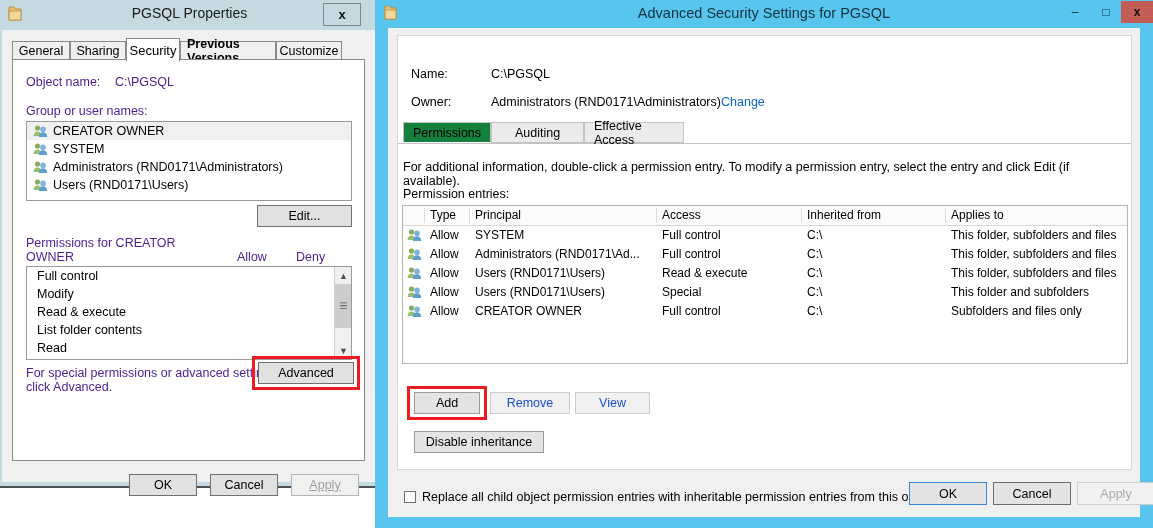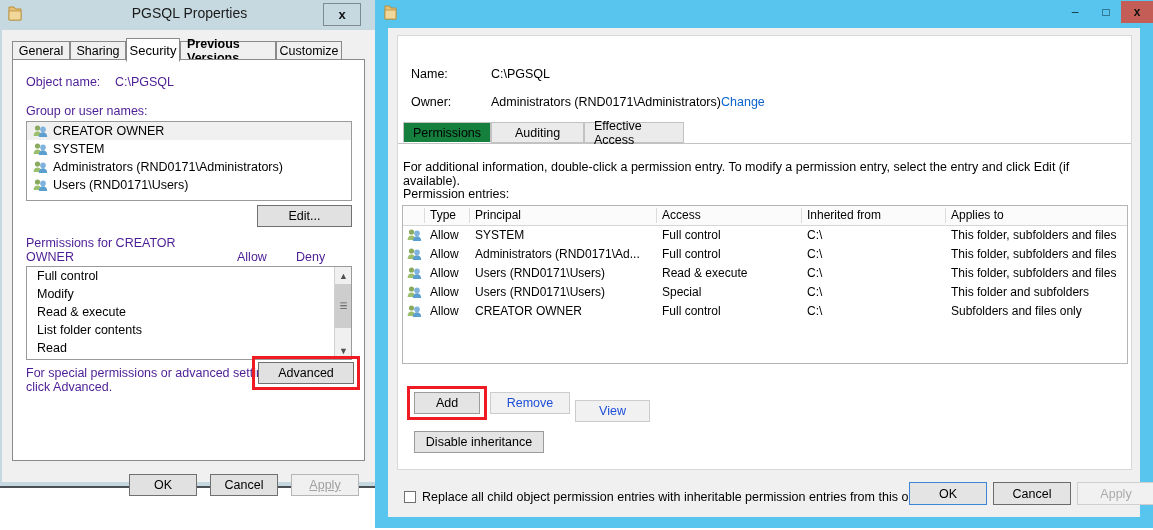--- a/index.html
+++ b/index.html
@@ -301,20 +301,21 @@
 
   <div class="win-right">
 
     <div class="tbar-right">
       <span class="ficon">
         <svg width="13" height="16" viewBox="0 0 13 16">
           <path d="M1 1 h4.5 l1.3 2 H12 v11 H1 Z" fill="#e8c074" stroke="#b8903c" stroke-width="1"></path>
           <path d="M1 5 h11 v9 H1 Z" fill="#f2d79a" stroke="#b8903c" stroke-width="0.8"></path>
         </svg>
       </span>
+      <div class="ttitle">Advanced Security Settings for PGSQL</div>
       <div class="wbtn min">–</div>
       <div class="wbtn max">□</div>
       <div class="wbtn close">x</div>
     </div>
 
     <div class="right-body">
       <div class="rpanel">
 
         <div class="rlbl" style="left:13px; top:31px;">Name:</div>
         <div class="rlbl" style="left:93px; top:31px;">C:\PGSQL</div>
@@ -425,21 +426,21 @@
             <span class="gval" style="left:259px;">Full control</span>
             <span class="gval" style="left:404px;">C:\</span>
             <span class="gval" style="left:548px;">Subfolders and files only</span>
           </div>
         </div>
 
         <div class="rbtnbar" style="left:4px; top:356px; width:726px; height:70px;">
           <div class="rbtn" style="left:12px; top:0; width:66px;">Add</div>
           <div class="redbox" style="left:5px; top:-6px; width:80px; height:34px;"></div>
           <div class="rbtn disabled" style="left:88px; top:0; width:80px;">Remove</div>
-          <div class="rbtn disabled" style="left:173px; top:8px; width:75px;">View</div>
+          <div class="rbtn disabled" style="left:173px; top:0; width:75px;">View</div>
           <div class="rbtn" style="left:12px; top:39px; width:130px;">Disable inheritance</div>
         </div>
 
         <div style="position:absolute; left:4px; top:453px; width:726px; height:18px;">
           <div class="chk" style="left:2px; top:2px;"></div>
           <div class="rlbl" style="left:20px; top:1px;">Replace all child object permission entries with inheritable permission entries from this object</div>
         </div>
 
       </div>
 

